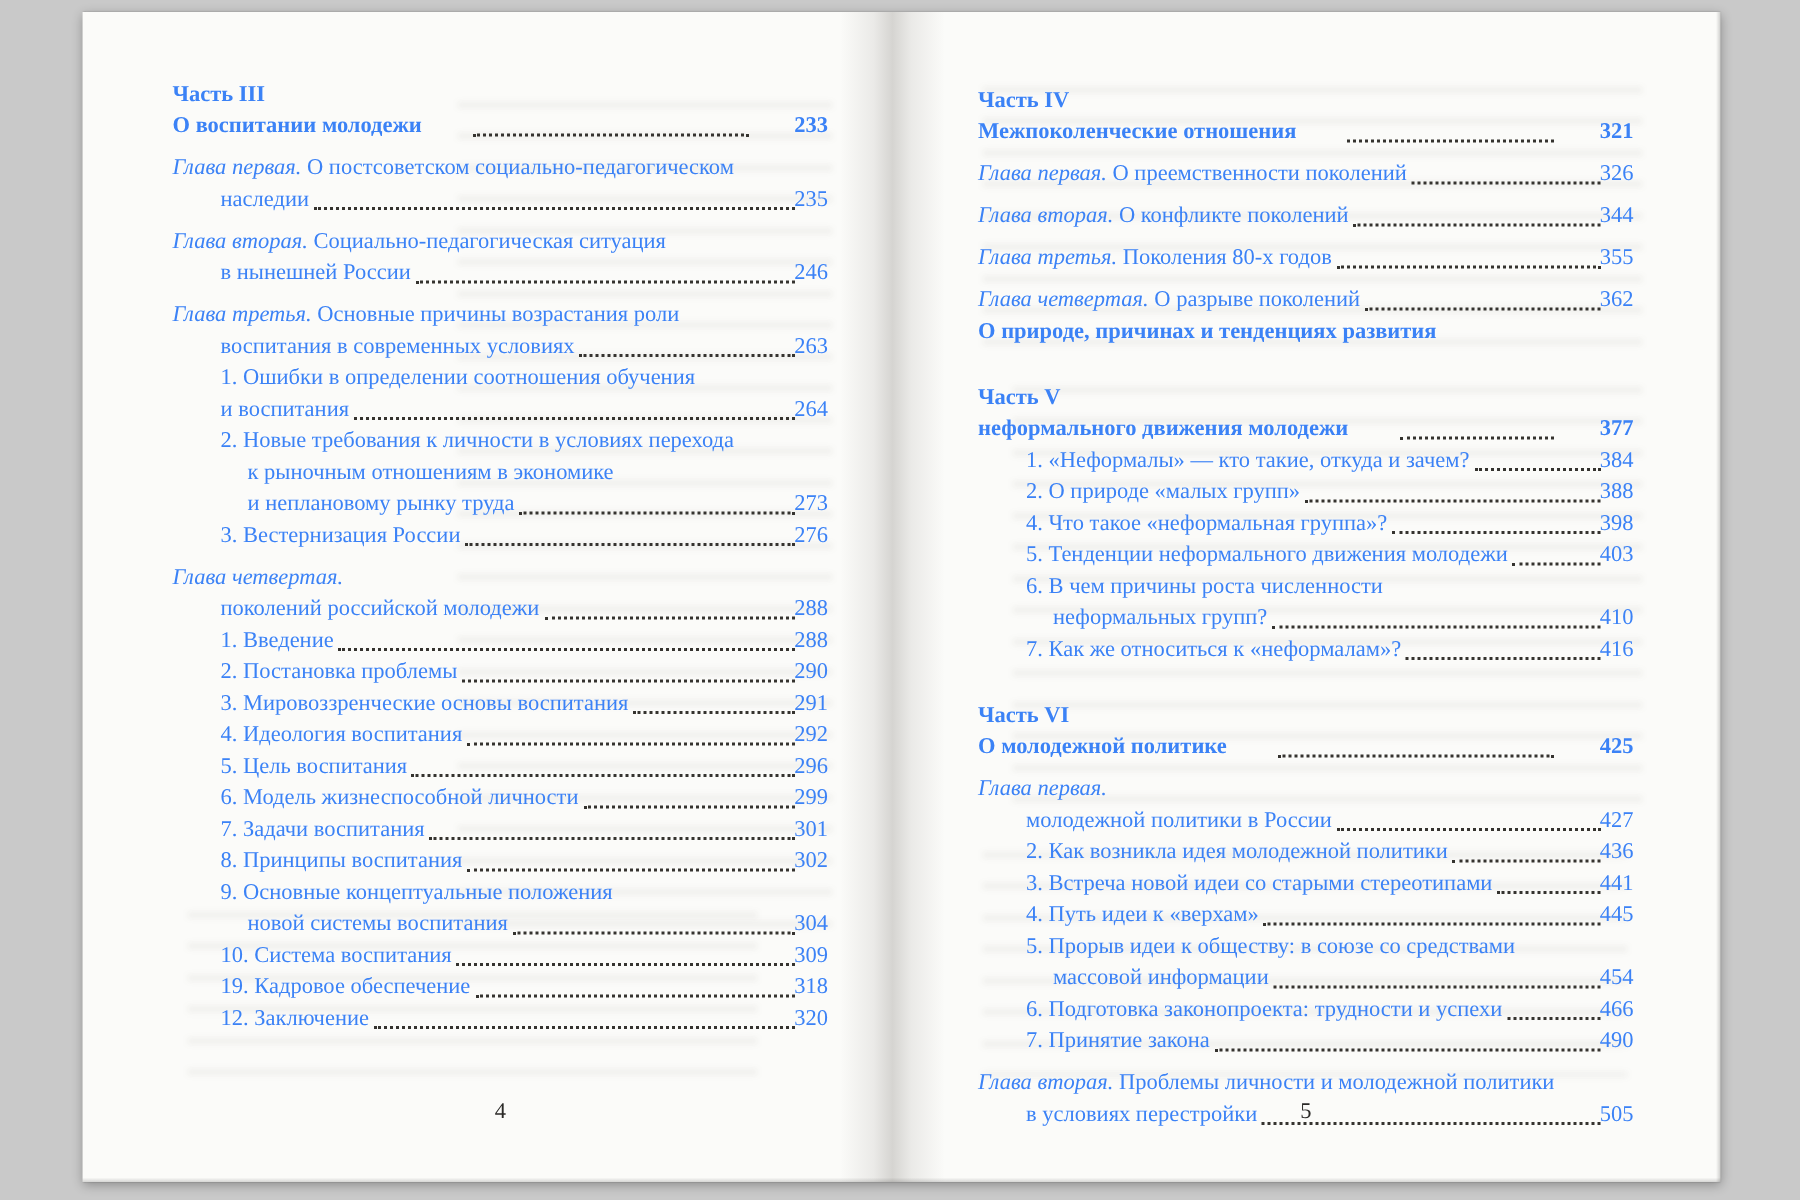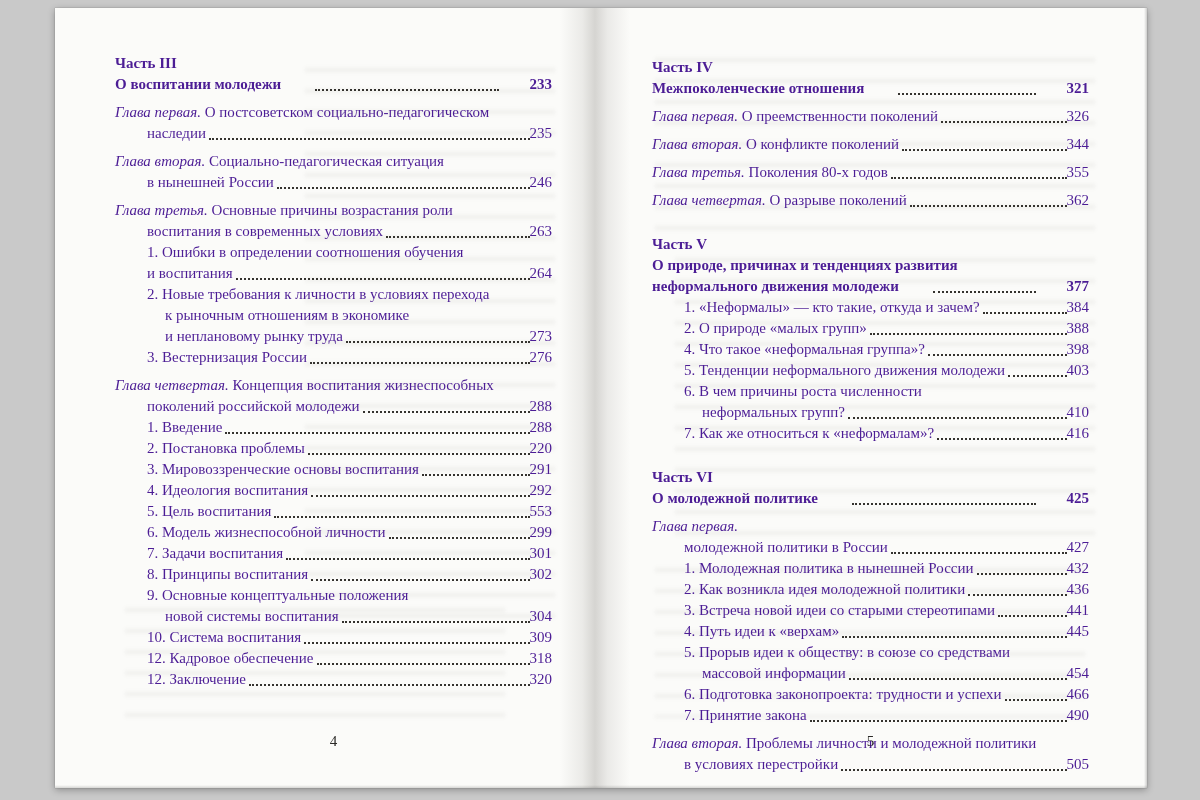--- a/index.html
+++ b/index.html
@@ -55,21 +55,21 @@
     background: repeating-linear-gradient(180deg,
       rgba(110,108,100,0.16) 0 4px,
       rgba(0,0,0,0) 4px 21px);
     filter: blur(2px);
     opacity: 0.55;
     pointer-events: none;
   }
   .col {
     position: absolute;
     width: 437px;
-    color: #4c1d95;
+    color: #3b82f6;
     font-size: 15px;
   }
   .col-left  { left: 60px;  top: 46px; }
   .col-right { left: 597px; top: 50px; }
   .line {
     display: flex;
     align-items: flex-end;
     white-space: nowrap;
     line-height: 19px;
     margin-top: 2px;
@@ -155,50 +155,50 @@
       <div class="line cont ind-2">
         <span class="txt">и неплановому рынку труда</span>
         <span class="dots"></span>
         <span class="pg">273</span>
       </div>
       <div class="line item ind-1">
         <span class="txt">3. Вестернизация России</span>
         <span class="dots"></span>
         <span class="pg">276</span>
       </div>
-      <div class="line chapter"><span class="ital">Глава четвертая.</span>&nbsp;<span class="txt">Концепция воспитания жизнеспособных</span></div>
+      <div class="line chapter"><span class="ital">Глава четвертая.</span>&nbsp;</div>
       <div class="line cont ind-1">
         <span class="txt">поколений российской молодежи</span>
         <span class="dots"></span>
         <span class="pg">288</span>
       </div>
       <div class="line item ind-1">
         <span class="txt">1. Введение</span>
         <span class="dots"></span>
         <span class="pg">288</span>
       </div>
       <div class="line item ind-1">
         <span class="txt">2. Постановка проблемы</span>
         <span class="dots"></span>
-        <span class="pg">220</span>
+        <span class="pg">290</span>
       </div>
       <div class="line item ind-1">
         <span class="txt">3. Мировоззренческие основы воспитания</span>
         <span class="dots"></span>
         <span class="pg">291</span>
       </div>
       <div class="line item ind-1">
         <span class="txt">4. Идеология воспитания</span>
         <span class="dots"></span>
         <span class="pg">292</span>
       </div>
       <div class="line item ind-1">
         <span class="txt">5. Цель воспитания</span>
         <span class="dots"></span>
-        <span class="pg">553</span>
+        <span class="pg">296</span>
       </div>
       <div class="line item ind-1">
         <span class="txt">6. Модель жизнеспособной личности</span>
         <span class="dots"></span>
         <span class="pg">299</span>
       </div>
       <div class="line item ind-1">
         <span class="txt">7. Задачи воспитания</span>
         <span class="dots"></span>
         <span class="pg">301</span>
@@ -215,21 +215,21 @@
         <span class="txt">новой системы воспитания</span>
         <span class="dots"></span>
         <span class="pg">304</span>
       </div>
       <div class="line item ind-1">
         <span class="txt">10. Система воспитания</span>
         <span class="dots"></span>
         <span class="pg">309</span>
       </div>
       <div class="line item ind-1">
-        <span class="txt">12. Кадровое обеспечение</span>
+        <span class="txt">19. Кадровое обеспечение</span>
         <span class="dots"></span>
         <span class="pg">318</span>
       </div>
       <div class="line item ind-1">
         <span class="txt">12. Заключение</span>
         <span class="dots"></span>
         <span class="pg">320</span>
       </div>
     </div>
   <div class="col col-right">
@@ -238,27 +238,27 @@
       </div>
       <div class="line part-title">
         <span class="txt">Межпоколенческие отношения</span>
         <span class="dots"></span>
         <span class="pg">321</span>
       </div>
       <div class="line chapter"><span class="ital">Глава первая.</span>&nbsp;<span class="txt">О преемственности поколений</span><span class="dots"></span><span class="pg">326</span></div>
       <div class="line chapter"><span class="ital">Глава вторая.</span>&nbsp;<span class="txt">О конфликте поколений</span><span class="dots"></span><span class="pg">344</span></div>
       <div class="line chapter"><span class="ital">Глава третья.</span>&nbsp;<span class="txt">Поколения 80-х годов</span><span class="dots"></span><span class="pg">355</span></div>
       <div class="line chapter"><span class="ital">Глава четвертая.</span>&nbsp;<span class="txt">О разрыве поколений</span><span class="dots"></span><span class="pg">362</span></div>
+      <div class="line part-title">
+        <span class="txt">О природе, причинах и тенденциях развития</span>
+      </div>
       <div class="line part">
         <span class="txt">Часть V</span>
       </div>
       <div class="line part-title">
-        <span class="txt">О природе, причинах и тенденциях развития</span>
-      </div>
-      <div class="line part-title">
         <span class="txt">неформального движения молодежи</span>
         <span class="dots"></span>
         <span class="pg">377</span>
       </div>
       <div class="line item ind-1">
         <span class="txt">1. «Неформалы» — кто такие, откуда и зачем?</span>
         <span class="dots"></span>
         <span class="pg">384</span>
       </div>
       <div class="line item ind-1">
@@ -295,25 +295,20 @@
       <div class="line part-title">
         <span class="txt">О молодежной политике</span>
         <span class="dots"></span>
         <span class="pg">425</span>
       </div>
       <div class="line chapter"><span class="ital">Глава первая.</span>&nbsp;</div>
       <div class="line cont ind-1">
         <span class="txt">молодежной политики в России</span>
         <span class="dots"></span>
         <span class="pg">427</span>
-      </div>
-      <div class="line item ind-1">
-        <span class="txt">1. Молодежная политика в нынешней России</span>
-        <span class="dots"></span>
-        <span class="pg">432</span>
       </div>
       <div class="line item ind-1">
         <span class="txt">2. Как возникла идея молодежной политики</span>
         <span class="dots"></span>
         <span class="pg">436</span>
       </div>
       <div class="line item ind-1">
         <span class="txt">3. Встреча новой идеи со старыми стереотипами</span>
         <span class="dots"></span>
         <span class="pg">441</span>

